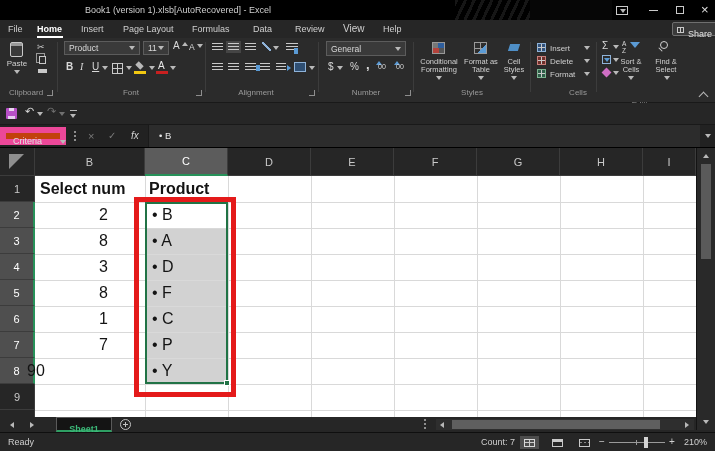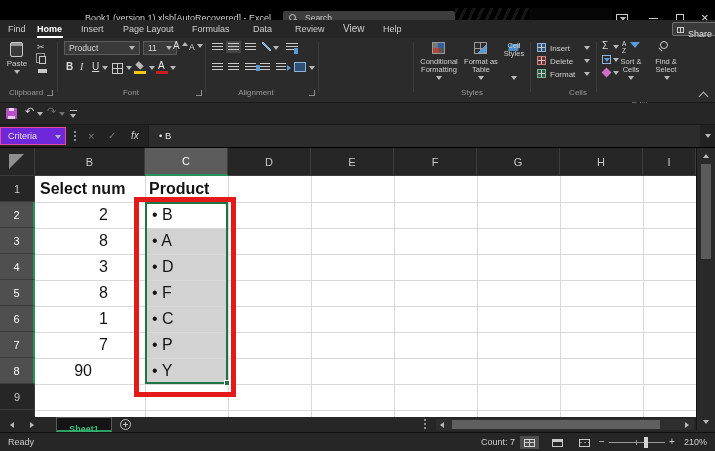--- a/index.html
+++ b/index.html
@@ -28,43 +28,38 @@
      linear-gradient(#c9c9c9,#c9c9c9) center/100% 1px no-repeat}
   .ch{position:absolute;top:0;height:28px;background:#262626;color:#c9c9c9;font-size:11px;display:flex;align-items:center;justify-content:center;border-right:1px solid #3c3c3c;border-bottom:1px solid #3c3c3c}
   .rh{position:absolute;left:0;width:35px;height:26px;background:#262626;color:#c9c9c9;font-size:11px;display:flex;align-items:center;justify-content:center;border-bottom:1px solid #3c3c3c;border-right:1px solid #3c3c3c}
   .rh.sel{background:#4f4f4f;color:#fff;border-right:2px solid #27925a}
   .cellv{position:absolute;font-size:16px;color:#141414;line-height:20px;white-space:nowrap}
   .viewbtn{position:absolute;width:19px;height:13px;display:flex;align-items:center;justify-content:center}
 </style>
 </head>
 <body>
 
-<div class="abs" style="left:0;top:8px;width:715px;height:20px;background:#000">
+<div class="abs" style="left:0;top:0;width:715px;height:20px;background:#000">
   <div class="t" style="left:85px;top:0;line-height:20px;font-size:9px;color:#cfcfcf">Book1 (version 1).xlsb[AutoRecovered] - Excel</div>
-  <div class="abs" style="left:283px;top:3px;width:172px;height:15px;background:#3d3d3d;border-radius:2px">
-    <span class="abs" style="left:6px;top:3px;width:7px;height:7px;border:1px solid #c9c9c9;border-radius:50%"></span>
-    <span class="abs" style="left:12px;top:9px;width:4px;height:1px;background:#c9c9c9;transform:rotate(45deg)"></span>
-    <span class="t" style="left:22px;top:0;line-height:15px;font-size:8.5px;color:#c9c9c9">Search</span>
-  </div>
   <div class="abs" style="left:455px;top:0;width:75px;height:20px;background:repeating-linear-gradient(115deg,#161616 0 3px,#000 3px 8px)"></div>
   <div class="abs" style="left:530px;top:0;width:82px;height:20px;background:#060606"></div>
   <div class="abs" style="left:616px;top:6px;width:12px;height:9px;border:1px solid #c9c9c9">
     <span class="cdown abs" style="left:3px;top:2px"></span>
   </div>
   <div class="abs" style="left:645px;top:0;width:16px;height:20px">
     <span class="abs" style="left:4px;top:10px;width:9px;height:1px;background:#c9c9c9"></span>
   </div>
   <div class="abs" style="left:672px;top:0;width:16px;height:20px">
     <span class="abs" style="left:4px;top:6px;width:8px;height:8px;border:1px solid #c9c9c9"></span>
   </div>
   <div class="t" style="left:701px;top:0;line-height:19px;font-size:13px;color:#e0e0e0">×</div>
 </div>
 
 <div class="abs" style="left:0;top:20px;width:715px;height:18px;background:#262626">
-  <span class="t" style="left:8px;line-height:18px;font-size:9px">Find</span>
+  <span class="t" style="left:8px;line-height:18px;font-size:9px">File</span>
   <span class="t" style="left:37px;line-height:18px;font-size:9px;color:#fff;font-weight:600">Home</span>
   <span class="abs" style="left:37px;top:16px;width:26px;height:2px;background:#fff"></span>
   <span class="t" style="left:81px;line-height:18px;font-size:9px">Insert</span>
   <span class="t" style="left:123px;line-height:18px;font-size:9px">Page Layout</span>
   <span class="t" style="left:192px;line-height:18px;font-size:9px">Formulas</span>
   <span class="t" style="left:253px;line-height:18px;font-size:9px">Data</span>
   <span class="t" style="left:295px;line-height:18px;font-size:9px">Review</span>
   <span class="t" style="left:343px;line-height:18px;font-size:10px">View</span>
   <span class="t" style="left:383px;line-height:18px;font-size:9px">Help</span>
   <div class="abs" style="left:672px;top:2px;height:14px;padding:0 6px 0 15px;background:#3a3a3a;border:1px solid #6f6f6f;border-radius:2px">
@@ -87,21 +82,21 @@
     <div class="glabel" style="left:0;top:50px;width:52px">Clipboard</div>
     <span class="dlg" style="left:47px;top:52px"></span>
   </div>
   <div class="sep" style="left:57px"></div>
 
   <div class="abs" style="left:58px;top:0;width:147px;height:65px">
     <div class="combo" style="left:6px;top:3px;width:76px;height:14px">
       <span>Product</span>
         <span class="cdown"></span>
     </div>
-    <div class="combo" style="left:85px;top:3px;width:34px;height:14px">
+    <div class="combo" style="left:85px;top:3px;width:26px;height:14px">
       <span>11</span>
         <span class="cdown"></span>
     </div>
     <span class="t" style="left:115px;top:2px;font-size:10px;color:#d9d9d9">A</span>
     <span class="cup abs" style="left:124px;top:4px"></span>
     <span class="t" style="left:131px;top:4px;font-size:8.5px;color:#d9d9d9">A</span>
     <span class="cdown abs" style="left:139px;top:6px"></span>
     <span class="t" style="left:8px;top:23px;font-size:10px;font-weight:bold;color:#d9d9d9">B</span>
     <span class="t" style="left:22px;top:23px;font-size:10px;font-style:italic;font-family:'Liberation Serif',serif;color:#d9d9d9">I</span>
     <span class="t" style="left:34px;top:23px;font-size:10px;text-decoration:underline;color:#d9d9d9">U</span>
@@ -136,20 +131,36 @@
     <span class="cleft abs blue" style="left:50px;top:27px;border-right-color:#5b9bd5"></span>
     <span class="lines abs" style="left:70px;top:25px;width:10px;height:8px"></span>
     <span class="cright abs" style="left:81px;top:27px;border-left-color:#5b9bd5"></span>
     <span class="abs" style="left:88px;top:24px;width:12px;height:10px;border:1px solid #8fb3d9;background:#2f4f73"></span>
     <span class="cdown abs" style="left:103px;top:28px"></span>
     <div class="glabel" style="left:10px;top:50px;width:80px">Alignment</div>
     <span class="dlg" style="left:103px;top:52px"></span>
   </div>
   <div class="sep" style="left:318px"></div>
 
+  <div class="abs" style="left:320px;top:0;width:93px;height:65px">
+    <div class="combo" style="left:6px;top:3px;width:80px;height:15px">
+      <span>General</span>
+        <span class="cdown"></span>
+    </div>
+    <span class="t" style="left:8px;top:23px;font-size:10px;color:#d9d9d9">$</span>
+    <span class="cdown abs" style="left:17px;top:28px"></span>
+    <span class="t" style="left:30px;top:23px;font-size:10px;color:#d9d9d9">%</span>
+    <span class="t" style="left:46px;top:19px;font-size:13px;font-weight:bold;color:#d9d9d9">,</span>
+    <span class="cup abs blue" style="left:56px;top:23px;border-bottom-color:#5b9bd5"></span>
+    <span class="t" style="left:58px;top:25px;font-size:7px;color:#d9d9d9">00</span>
+    <span class="cup abs blue" style="left:74px;top:23px;border-bottom-color:#5b9bd5"></span>
+    <span class="t" style="left:76px;top:25px;font-size:7px;color:#d9d9d9">00</span>
+    <div class="glabel" style="left:16px;top:50px;width:60px">Number</div>
+    <span class="dlg" style="left:85px;top:52px"></span>
+  </div>
   <div class="sep" style="left:413px"></div>
 
   <div class="abs" style="left:415px;top:0;width:115px;height:65px">
     <div>
       <span class="abs" style="left:17px;top:4px;width:13px;height:12px;border:1px solid #999;background:conic-gradient(#2f5f9e 0 25%,#555 0 50%,#b4433c 0 75%,#777 0)"></span>
       <div class="twol" style="left:1px;top:20px;width:46px">
         <span>Conditional</span>
           <span>Formatting</span>
       </div>
       <span class="cdown abs" style="left:21px;top:38px"></span>
@@ -160,21 +171,21 @@
         linear-gradient(#9a9a9a,#9a9a9a) center/1px 100% no-repeat,
         linear-gradient(#9a9a9a,#9a9a9a) center/100% 1px no-repeat,#2e2e2e"></span>
       <div class="twol" style="left:48px;top:20px;width:36px">
         <span>Format as</span>
           <span>Table</span>
       </div>
       <span class="cdown abs" style="left:63px;top:38px"></span>
     </div>
     <div>
       <span class="abs" style="left:94px;top:6px;width:10px;height:7px;background:#4f8fc7;transform:skewX(-18deg)"></span>
-      <div class="twol" style="left:85px;top:4px;width:28px">
+      <div class="twol" style="left:85px;top:20px;width:28px">
         <span>Cell</span>
           <span>Styles</span>
       </div>
       <span class="cdown abs" style="left:96px;top:38px"></span>
     </div>
     <div class="glabel" style="left:37px;top:50px;width:40px">Styles</div>
   </div>
   <div class="sep" style="left:530px"></div>
 
   <div class="abs" style="left:532px;top:0;width:64px;height:65px">
@@ -234,21 +245,21 @@
   <span class="abs" style="left:6px;top:5px;width:11px;height:11px;border-radius:1px;background:linear-gradient(#e9d7ef 0 3px,transparent 3px) center top/5px 3px no-repeat,linear-gradient(0deg,#e6cdf0 0 3px,transparent 3px) center bottom/7px 3px no-repeat,#b750c7"></span>
   <span class="t" style="left:25px;top:2px;font-size:11px;color:#d9d9d9">↶</span>
   <span class="cdown abs" style="left:37px;top:9px"></span>
   <span class="t" style="left:47px;top:2px;font-size:11px;color:#707070">↷</span>
   <span class="cdown abs" style="left:59px;top:9px;border-top-color:#707070"></span>
   <span class="abs" style="left:70px;top:7px;width:7px;height:1px;background:#b9b9b9"></span>
   <span class="cdown abs" style="left:70px;top:11px"></span>
 </div>
 
 <div class="abs" style="left:0;top:125px;width:715px;height:23px;background:#222;border-bottom:1px solid #000">
-  <div class="abs" style="left:0;top:2px;width:66px;height:18px;background:#6d28d9;border:1px solid #ec4899">
+  <div class="abs" style="left:0;top:2px;width:66px;height:18px;background:#c2410c;border:6px solid #ec4899">
     <span class="t" style="left:7px;top:0;line-height:16px;font-size:9px;color:#e0e0e0">Criteria</span>
     <span class="cdown abs" style="left:54px;top:7px"></span>
   </div>
   <span class="dots" style="left:74px;top:6px"></span>
   <span class="t" style="left:88px;top:1px;line-height:20px;font-size:11px;color:#7a7a7a">×</span>
   <span class="t" style="left:108px;top:1px;line-height:20px;font-size:10px;color:#7a7a7a">✓</span>
   <span class="t" style="left:131px;top:1px;line-height:20px;font-size:10px;font-style:italic;color:#d0d0d0">fx</span>
   <div class="abs" style="left:148px;top:0;width:552px;height:22px;background:#2c2c2c;border-left:1px solid #1a1a1a">
     <span class="t" style="left:10px;top:0;line-height:22px;font-size:9.5px;color:#e6e6e6">• B</span>
   </div>
@@ -289,21 +300,21 @@
   <div class="rh" style="top:262px;line-height:22px">10</div>
 
   <div class="cellv" style="left:40px;top:31px;font-weight:bold">Select num</div>
   <div class="cellv" style="left:149px;top:31px;font-weight:bold">Product</div>
   <div class="cellv" style="left:35px;top:57px;width:73px;text-align:right">2</div>
   <div class="cellv" style="left:35px;top:83px;width:73px;text-align:right">8</div>
   <div class="cellv" style="left:35px;top:109px;width:73px;text-align:right">3</div>
   <div class="cellv" style="left:35px;top:135px;width:73px;text-align:right">8</div>
   <div class="cellv" style="left:35px;top:161px;width:73px;text-align:right">1</div>
   <div class="cellv" style="left:35px;top:187px;width:73px;text-align:right">7</div>
-  <div class="cellv" style="left:19px;top:213px;width:73px;text-align:right">90</div>
+  <div class="cellv" style="left:27px;top:213px;width:73px;">90</div>
   <div class="cellv" style="left:152px;top:57px">• B</div>
   <div class="cellv" style="left:152px;top:83px">• A</div>
   <div class="cellv" style="left:152px;top:109px">• D</div>
   <div class="cellv" style="left:152px;top:135px">• F</div>
   <div class="cellv" style="left:152px;top:161px">• C</div>
   <div class="cellv" style="left:152px;top:187px">• P</div>
   <div class="cellv" style="left:152px;top:213px">• Y</div>
 
   <div class="abs" style="left:145px;top:54px;width:83px;height:182px;border:2px solid #217346"></div>
   <div class="abs" style="left:224px;top:232px;width:6px;height:6px;background:#217346;border:1px solid #fff"></div>

